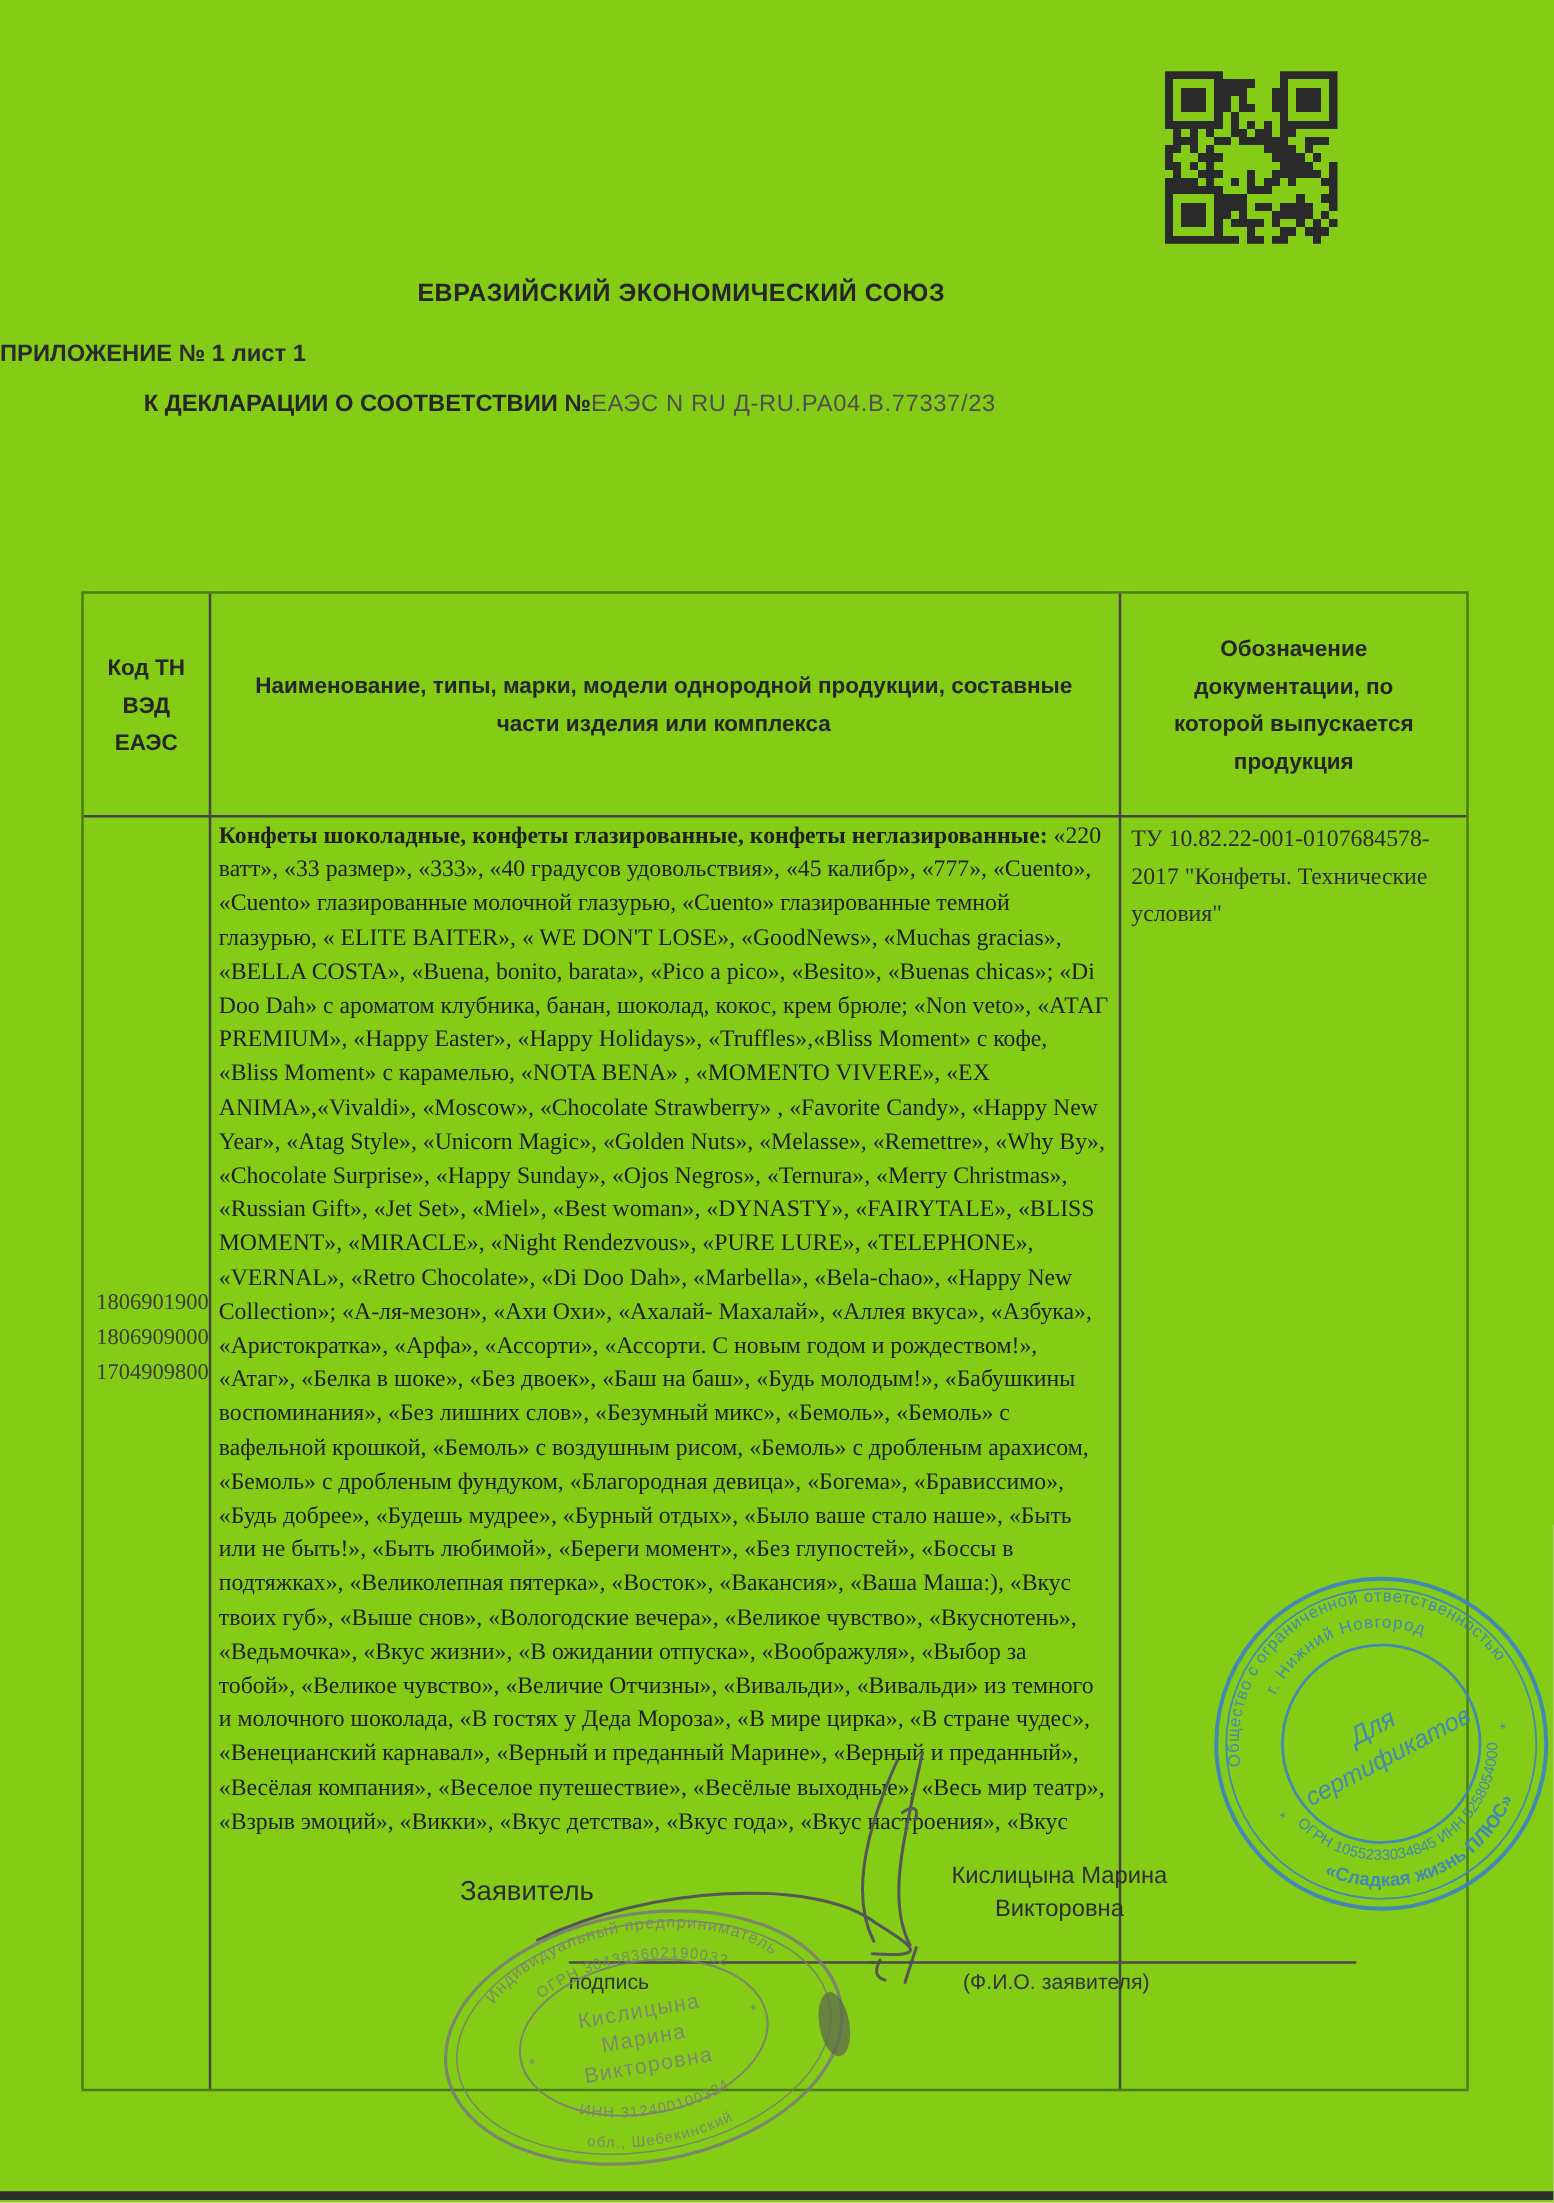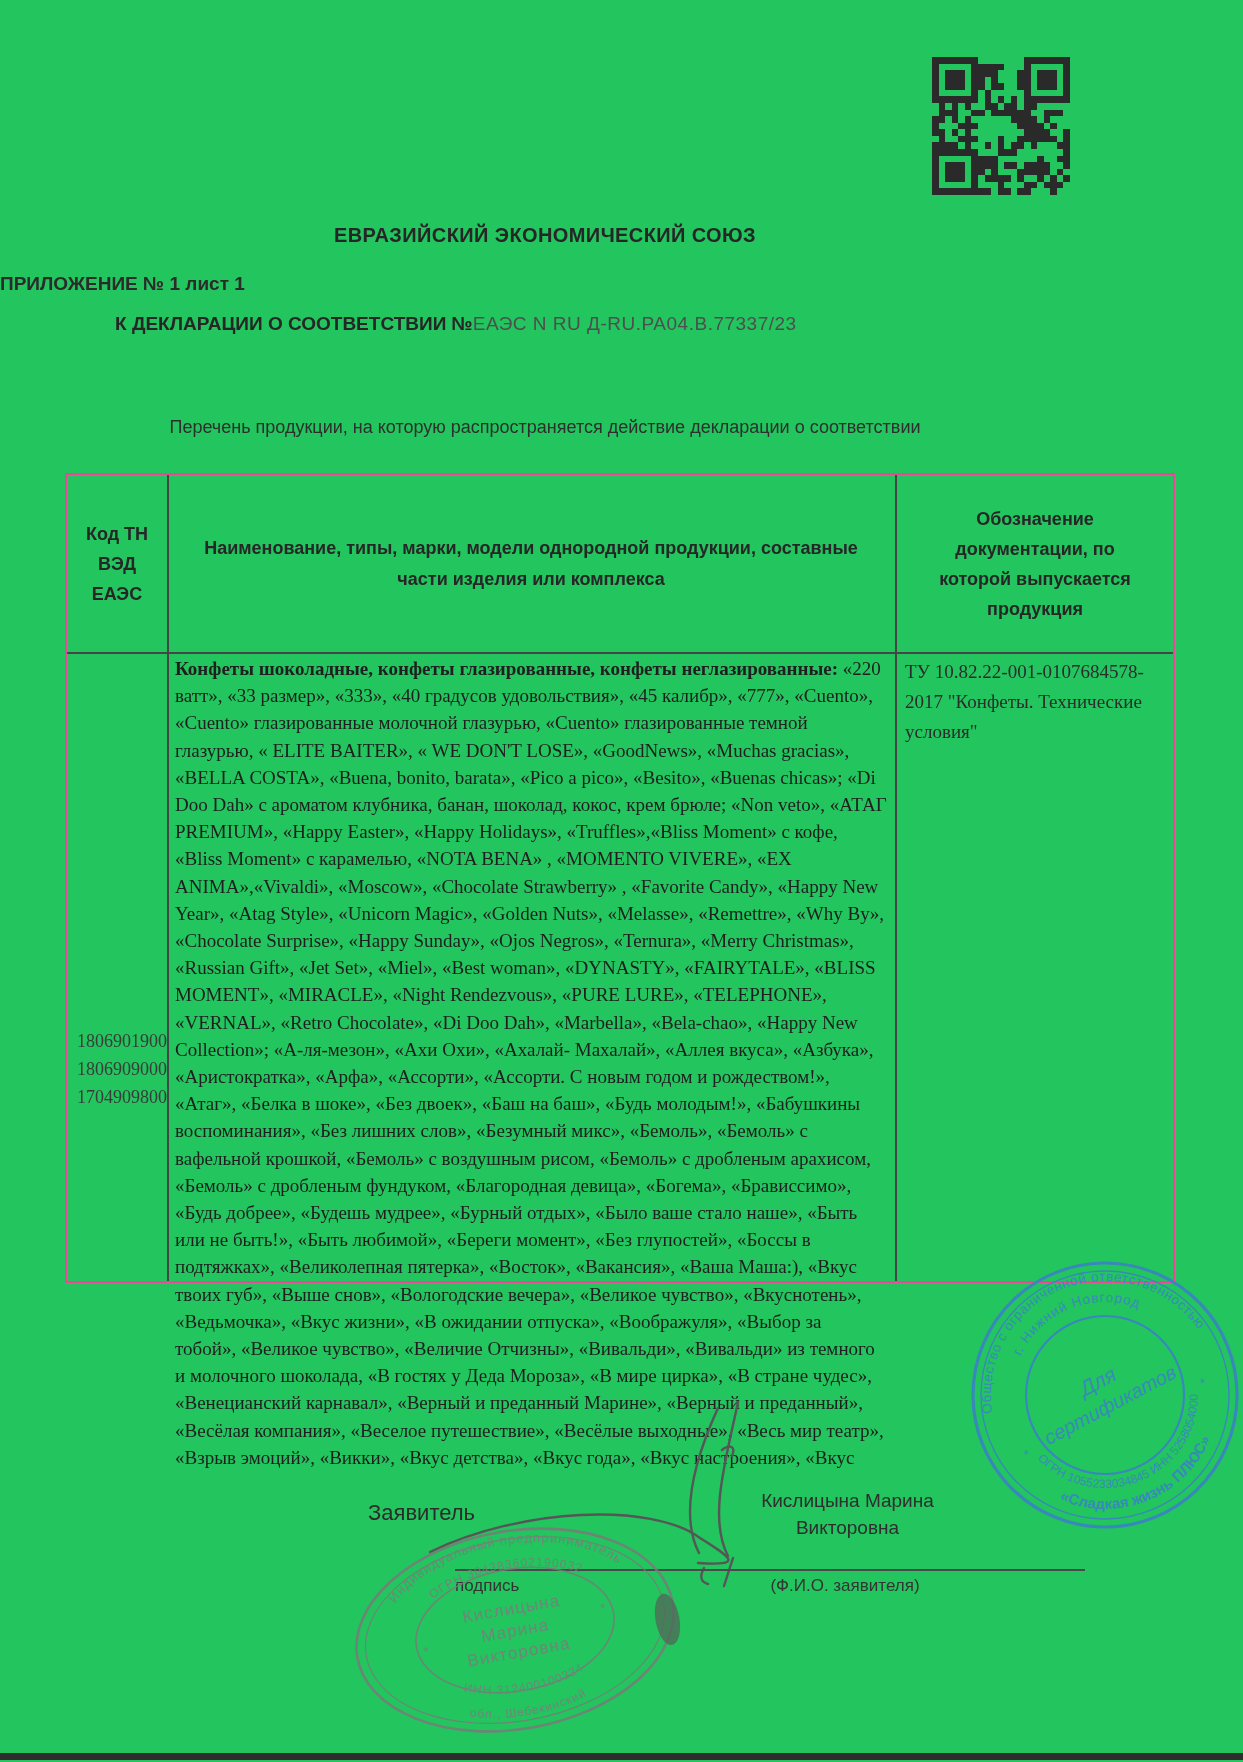--- a/index.html
+++ b/index.html
@@ -1,31 +1,31 @@
 <!DOCTYPE html>
 <html><head>
 <meta charset="utf-8">
 <style>
   html,body{margin:0;padding:0;background:#e8e8e8;}
-  .page{position:relative;width:1243px;height:1762px;margin:0 auto;background:#22c55e;
+  .page{position:relative;width:1243px;height:1762px;margin:0 auto;background:#84cc16;
         font-family:"Liberation Sans",sans-serif;color:#222;overflow:hidden;}
   
   .qr{position:absolute;left:932px;top:57px;width:138px;height:138px;}
   .title{position:absolute;left:0;top:224px;width:1090px;text-align:center;
          font-size:20px;font-weight:bold;color:#262626;letter-spacing:.4px;}
   .appendix{position:absolute;left:0;top:273px;width:1090px;
             font-size:19px;font-weight:bold;color:#2b2b2b;}
   .decl-row{position:absolute;left:115px;top:313px;font-size:19px;white-space:nowrap;}
   .decl-label{font-weight:bold;color:#262626;}
   .decl-number{color:#4e4e4e;letter-spacing:.5px;}
   .subtitle{position:absolute;left:0;top:417px;width:1090px;text-align:center;
             font-size:18px;color:#2e2e2e;}
   
-  .table{position:absolute;left:65px;top:473px;width:1110px;height:810px;
-         border:2px solid #ec4899;box-sizing:border-box;}
+  .table{position:absolute;left:65px;top:473px;width:1110px;height:1200px;
+         border:2px solid #4d7c0f;box-sizing:border-box;}
   .vline{position:absolute;top:0;bottom:0;width:0;border-left:2px solid #454545;}
   .v1{left:100px;} .v2{left:828px;}
   .hline{position:absolute;left:0;right:0;top:177px;border-top:2px solid #454545;}
   .cell{position:absolute;top:0;height:177px;display:flex;align-items:center;
         justify-content:center;text-align:center;font-weight:bold;color:#262626;
         box-sizing:border-box;}
   .h1{left:0;width:100px;font-size:18px;line-height:30px;padding:0 14px;}
   .h2{left:100px;width:728px;font-size:18px;line-height:31px;padding:0 36px;}
   .h3{left:828px;width:280px;font-size:18px;line-height:30px;padding:0 24px;}
   .codes{position:absolute;left:10px;top:552px;width:90px;
@@ -301,21 +301,20 @@
       <rect x="18" y="20" width="1" height="1" fill="#2a2a2a"></rect>
     </svg>
 
   <div class="title">ЕВРАЗИЙСКИЙ ЭКОНОМИЧЕСКИЙ СОЮЗ</div>
   <div class="appendix">ПРИЛОЖЕНИЕ № 1 лист 1</div>
 
   <div class="decl-row">
     <span class="decl-label">К ДЕКЛАРАЦИИ О СООТВЕТСТВИИ №</span><span class="decl-number">ЕАЭС N RU Д-RU.РА04.В.77337/23</span>
   </div>
 
-  <div class="subtitle">Перечень продукции, на которую распространяется действие декларации о соответствии</div>
 
   <div class="table">
     <div class="vline v1"></div>
     <div class="vline v2"></div>
     <div class="hline"></div>
 
     <div class="cell h1">Код ТН ВЭД ЕАЭС</div>
     <div class="cell h2">Наименование, типы, марки, модели однородной продукции, составные части изделия или комплекса</div>
     <div class="cell h3">Обозначение документации, по которой выпускается продукция</div>
 

